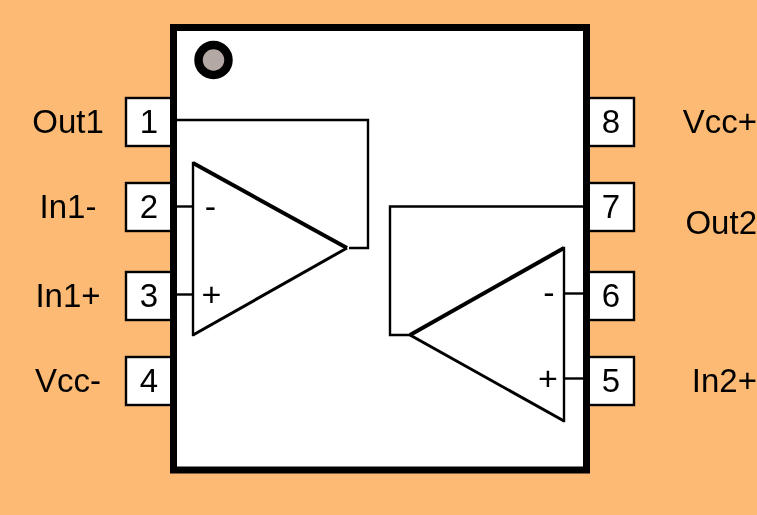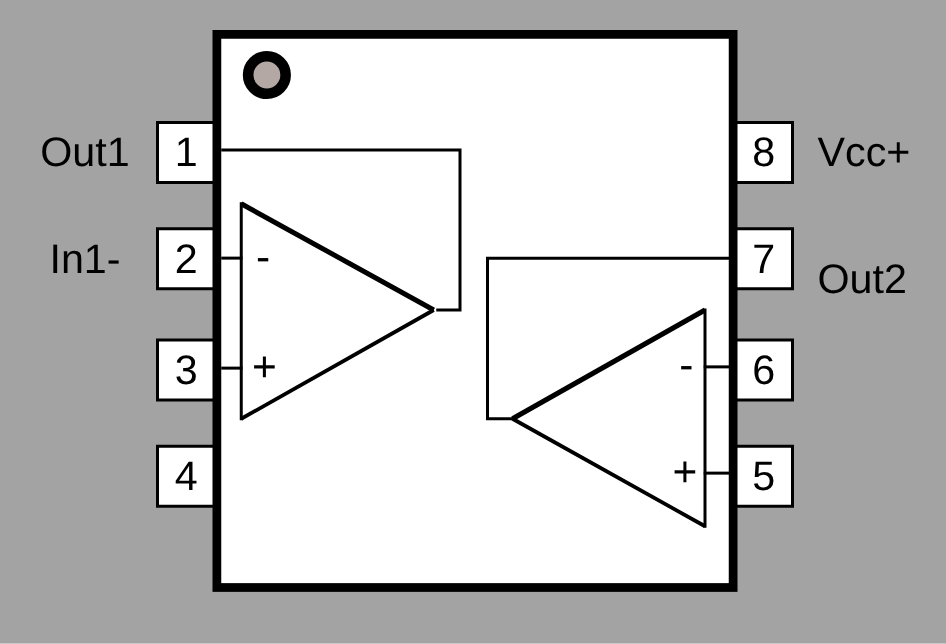--- a/index.html
+++ b/index.html
@@ -5,21 +5,21 @@
   html, body {
     margin: 0;
     padding: 0;
     background: #ffffff;
     font-family: "Liberation Sans", sans-serif;
   }
   .canvas {
     position: relative;
     width: 757px;
     height: 515px;
-    background: #a3a3a3;
+    background: #fdba74;
     overflow: hidden;
   }
   .diagram-svg {
     position: absolute;
     left: 0;
     top: 0;
     width: 757px;
     height: 515px;
   }
   .txt {
@@ -33,21 +33,21 @@
   .label-left {
     left: 0;
     width: 136px;
     height: 42px;
     text-align: center;
   }
   .label-right {
     left: 654px;
     width: 103px;
     height: 42px;
-    text-align: left;
+    text-align: right;
   }
   .pin-number {
     width: 46px;
     height: 48px;
     line-height: 48px;
     text-align: center;
   }
   .pin-number.col-left  { left: 126px; }
   .pin-number.col-right { left: 588px; }
   .opamp-sign {
@@ -100,23 +100,26 @@
       <path d="M563 293.5 H588" fill="none" stroke="#000000" stroke-width="2.4"></path>
       <path d="M563 378.5 H588" fill="none" stroke="#000000" stroke-width="2.4"></path>
       <line x1="564" y1="246.8" x2="564" y2="422.2" stroke="#000000" stroke-width="2.4"></line>
       <line x1="410" y1="335" x2="564" y2="248" stroke="#000000" stroke-width="4"></line>
       <line x1="410" y1="335" x2="564" y2="421" stroke="#000000" stroke-width="3"></line>
     </g>
   </svg>
 
   <div class="txt label-left" style="top:101px">Out1</div>
   <div class="txt label-left" style="top:186px">In1-</div>
+  <div class="txt label-left" style="top:275px">In1+</div>
+  <div class="txt label-left" style="top:360px">Vcc-</div>
 
   <div class="txt label-right" style="top:101px">Vcc+</div>
   <div class="txt label-right" style="top:202px">Out2</div>
+  <div class="txt label-right" style="top:360px">In2+</div>
 
   <div class="txt pin-number col-left" style="top:98px">1</div>
   <div class="txt pin-number col-left" style="top:183px">2</div>
   <div class="txt pin-number col-left" style="top:272px">3</div>
   <div class="txt pin-number col-left" style="top:357px">4</div>
 
   <div class="txt pin-number col-right" style="top:98px">8</div>
   <div class="txt pin-number col-right" style="top:183px">7</div>
   <div class="txt pin-number col-right" style="top:272px">6</div>
   <div class="txt pin-number col-right" style="top:357px">5</div>

